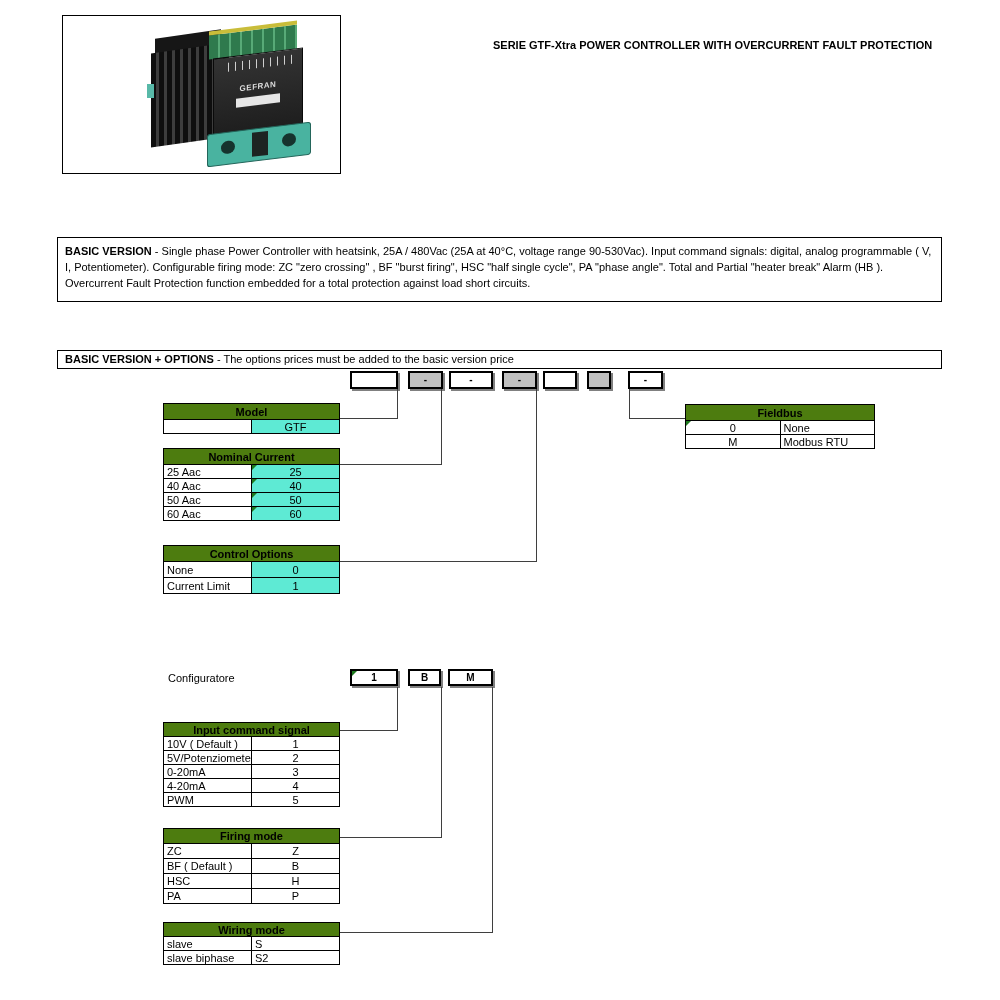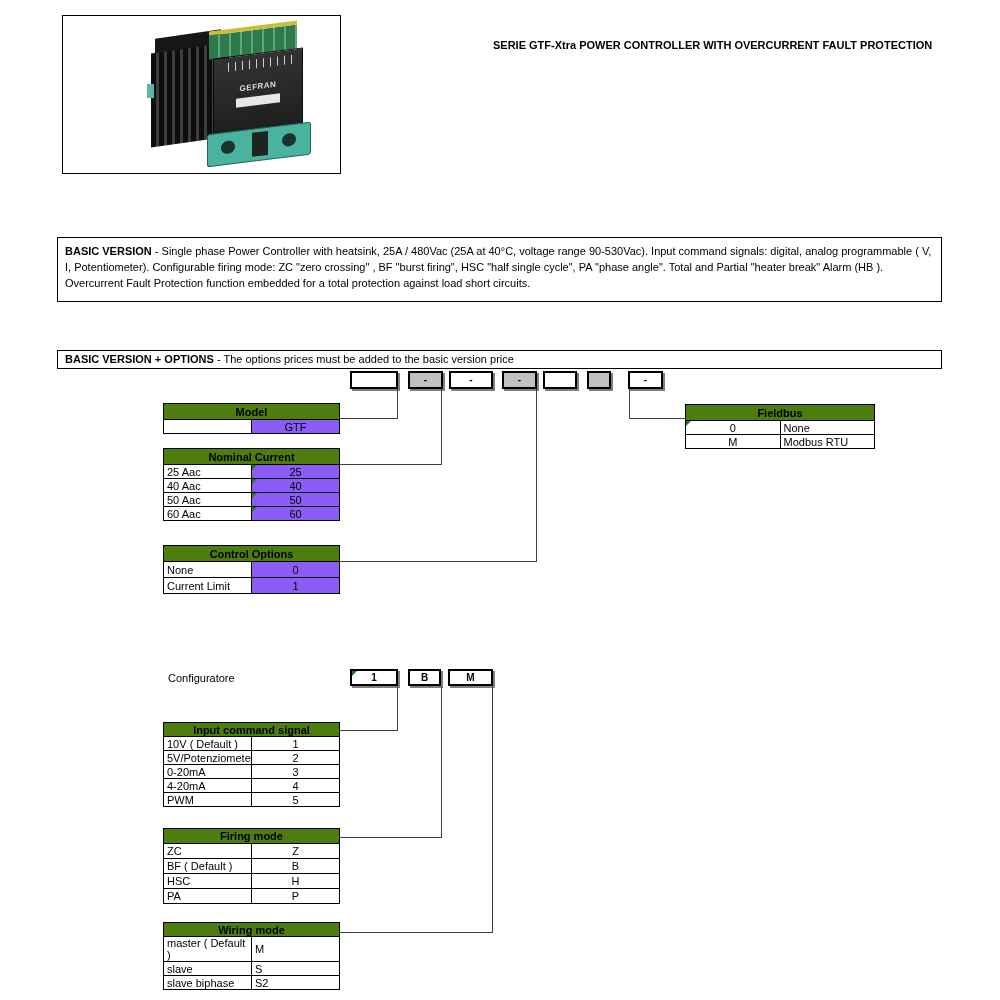--- a/index.html
+++ b/index.html
@@ -56,21 +56,21 @@
   .conn.lb{border-left-width:1px;border-bottom-width:1px;}
 
   
   table.cfg{position:absolute;border-collapse:collapse;table-layout:fixed;width:177px;
     font-size:11px;background:#fff;}
   table.cfg th,table.cfg td{border:1px solid #000;padding:0 3px;overflow:hidden;}
   table.cfg th{background:#4d7c0f;font-weight:bold;height:15px;}
   table.cfg td{height:13px;}
   table.cfg .lab{width:119px;text-align:left;}
   table.cfg .val{width:46px;text-align:center;position:relative;}
-  table.cfg .val.gray{background:#8b5cf6;}
+  table.cfg .val.gray{background:#5eead4;}
   table.cfg .val.left{text-align:left;}
   table.fieldbus{width:190px;}
   table.fieldbus .val{width:39px;}
   table.fieldbus .lab{width:139px;}
   th.left{text-align:center;}
   .tri{position:absolute;left:0;top:0;width:0;height:0;
     border-top:5px solid #1e7a1e;border-right:5px solid transparent;}
   .cfg-label{left:168px;top:672px;}
   .tri-host{position:relative;}
 </style>
@@ -247,24 +247,20 @@
       </tr>
 </tbody>
   </table>
 
 <table class="cfg" style="left:163px;top:922px;">
   <tbody>
       <tr>
         <th colspan="2" class="left" style="height:13px;">Wiring mode</th>
       </tr>
   <tr>
-        <td class="lab">master ( Default )</td>
-        <td class="val left">M</td>
-      </tr>
-  <tr>
         <td class="lab">slave</td>
         <td class="val left">S</td>
       </tr>
   <tr>
         <td class="lab">slave biphase</td>
         <td class="val left">S2</td>
       </tr>
 </tbody>
   </table>
 

